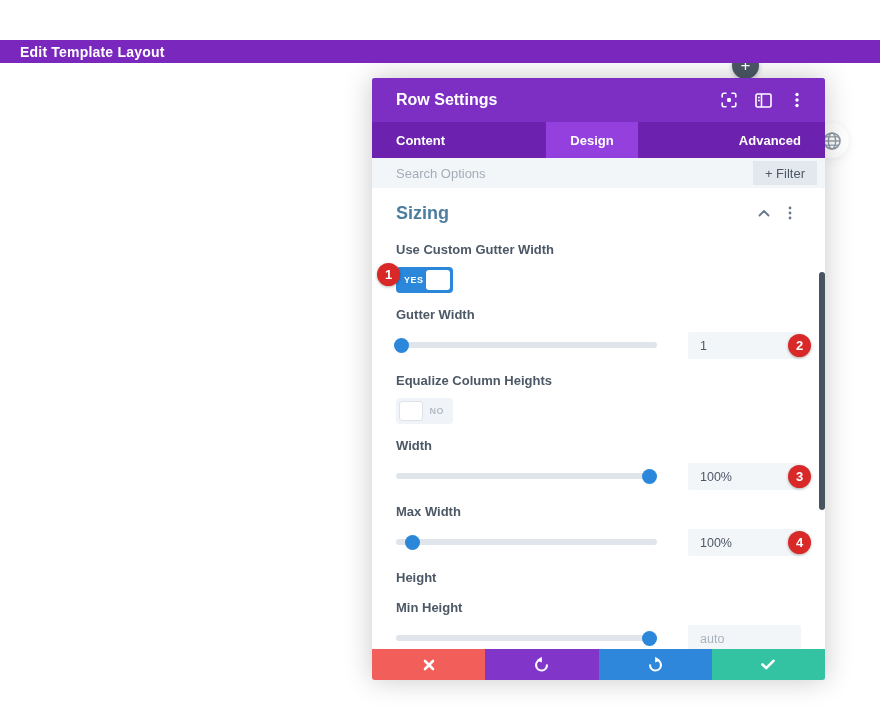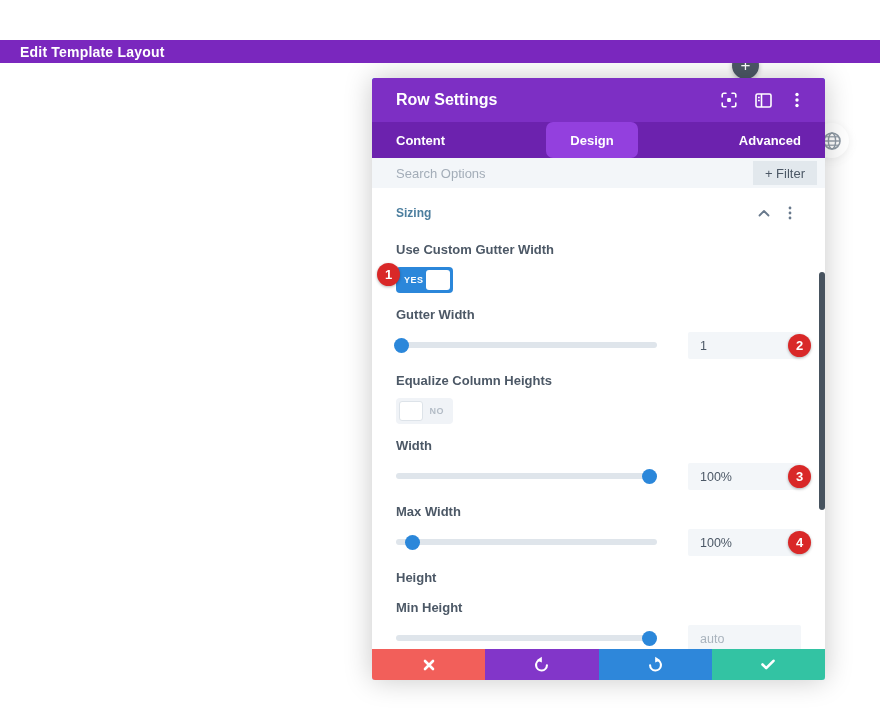--- a/index.html
+++ b/index.html
@@ -29,34 +29,34 @@
 
   .modal-header { height:44px; background:#7d2fc4; display:flex; align-items:center;
                   padding:0 14px 0 24px; flex:0 0 auto; }
   .modal-title { color:#fff; font-size:16px; font-weight:bold; flex:1; }
   .hdr-icon-btn { background:none; border:none; width:28px; height:28px; display:flex;
                   align-items:center; justify-content:center; cursor:pointer; margin-left:6px; }
 
   .tabs { height:36px; background:#6c22ae; display:flex; flex:0 0 auto;justify-content:space-between; }
   .tab { border:none; background:transparent; color:#fff; font-size:13px; font-weight:bold;
          padding:0 24px; cursor:pointer; }
-  .tab.active { background:#9340de;border-radius:7px; }
+  .tab.active { background:#9340de; }
 
   .searchrow { height:30px; background:#f3f6f9; display:flex; align-items:center;
                padding:0 8px 0 24px; flex:0 0 auto; }
   .search-input { flex:1; border:none; background:transparent; outline:none; font-size:13px;
                   color:#4c5866; font-family:"Liberation Sans",sans-serif; }
   .search-input::placeholder { color:#a3adb8; }
   .filter-btn { border:none; background:#e2e8ed; color:#4c5866; font-size:13px; height:24px;
                 padding:0 12px; border-radius:0; cursor:pointer; font-family:"Liberation Sans",sans-serif; }
 
   .modal-body { position:relative; flex:1; background:#fff; padding:13px 24px 0 24px; overflow:hidden; }
 
   .section-hdr { display:flex; align-items:center; margin-bottom:17px; height:24px; }
-  .section-title { font-size:12px; font-weight:600; color:#4c7e9e; flex:1; }
+  .section-title { font-size:18px; font-weight:600; color:#4c7e9e; flex:1; }
   .sec-icon-btn { background:none; border:none; width:22px; height:22px; display:flex;
                   align-items:center; justify-content:center; cursor:pointer; margin-left:4px; }
 
   .field { margin-bottom:14px; }
   .field-label { font-size:13px; font-weight:bold; color:#4c5866; margin-bottom:9px; line-height:16px; }
 
   
   .toggle { position:relative; width:57px; height:26px; border-radius:4px; cursor:pointer; }
   .toggle.on  { background:#2b87da; }
   .toggle.off { background:#f0f3f7; }

